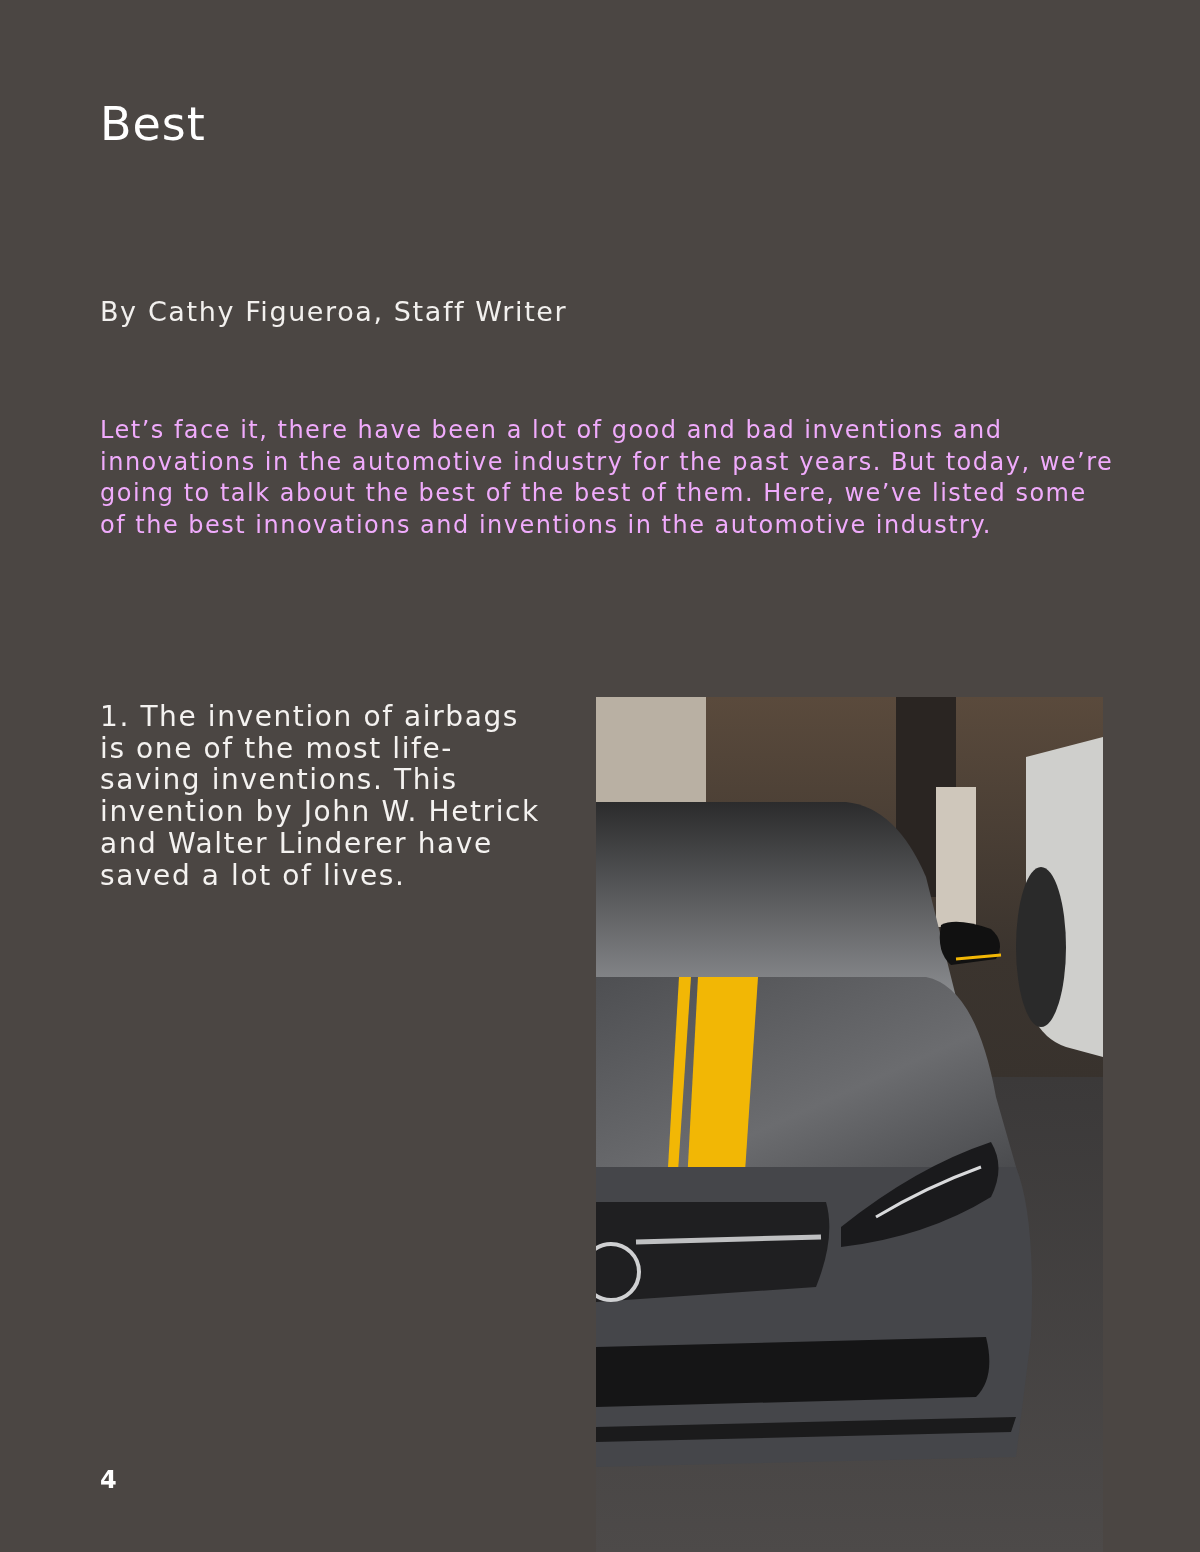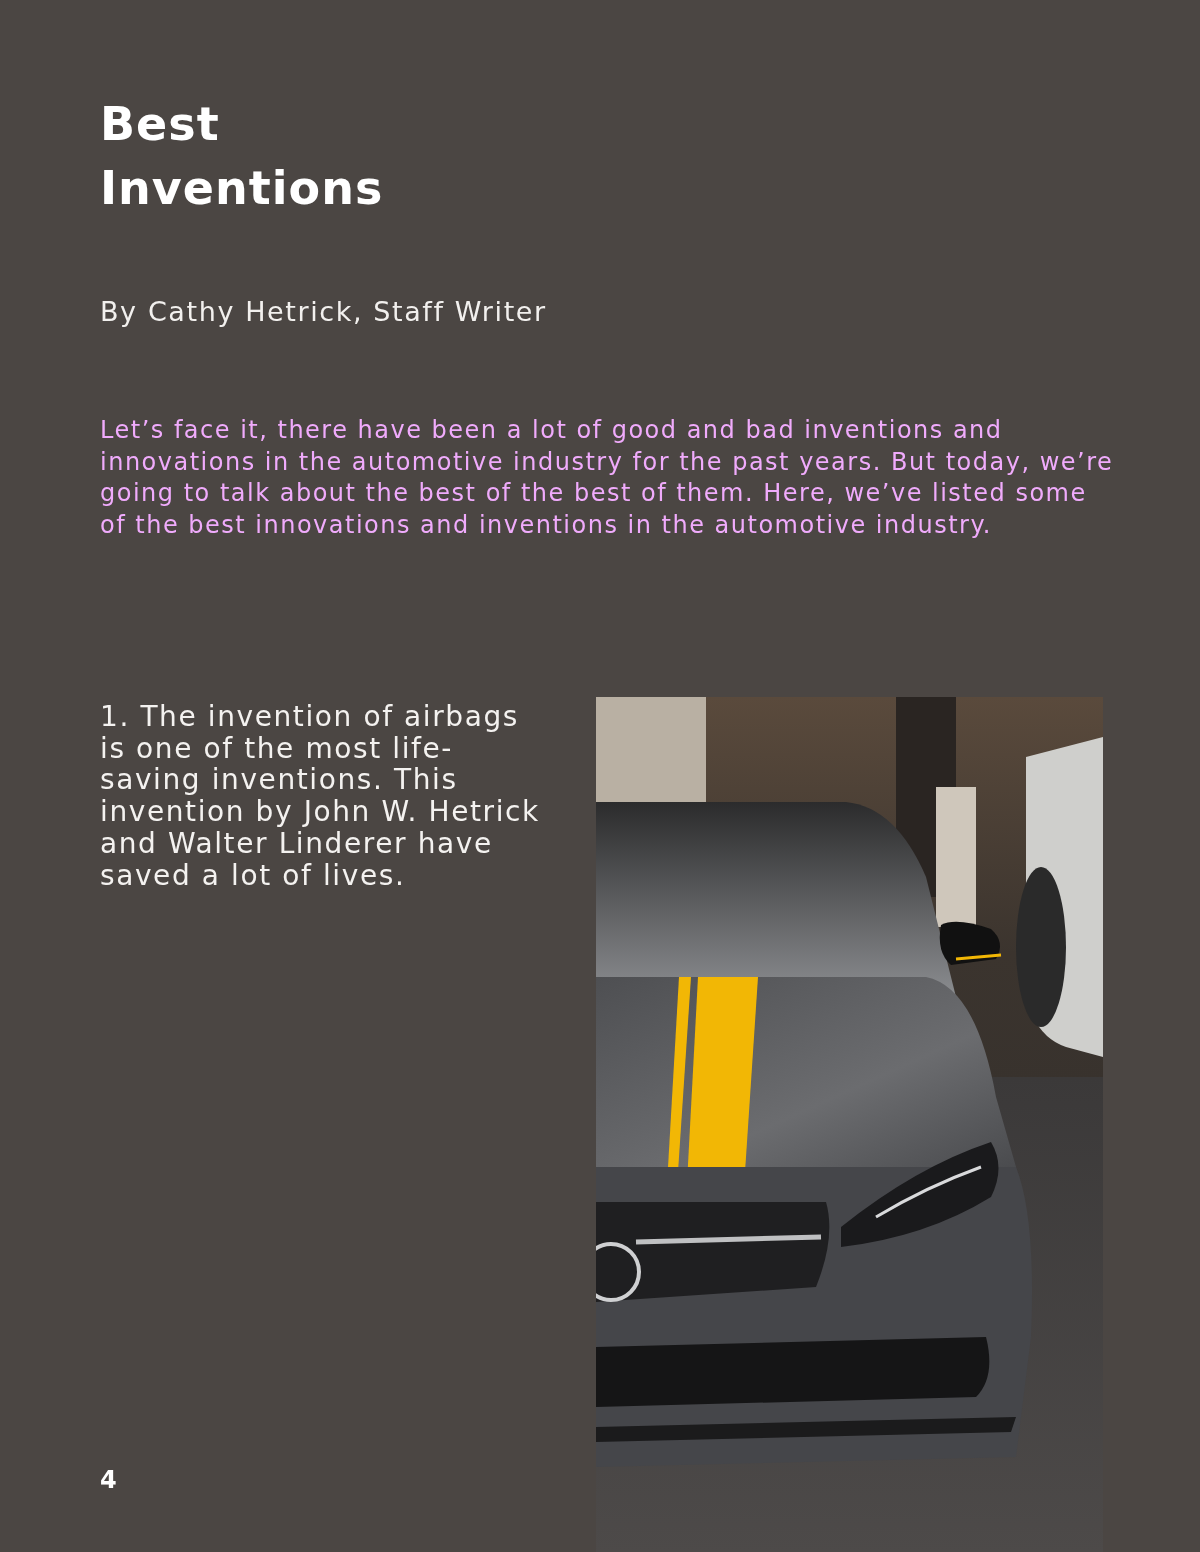--- a/index.html
+++ b/index.html
@@ -13,21 +13,21 @@
       position: relative;
       color: #ffffff;
       font-family: "DejaVu Sans", sans-serif;
     }
     .title {
       position: absolute;
       left: 100px;
       top: 92px;
       width: 500px;
       font-family: "DejaVu Sans", sans-serif;
-      font-weight: bold;
+      font-weight: normal;
       font-size: 46px;
       line-height: 64px;
       letter-spacing: 1px;
       color: #ffffff;
     }
     .title span { display: block; }
     .byline {
       position: absolute;
       left: 100px;
       top: 294px;
@@ -77,24 +77,23 @@
       overflow: hidden;
       background: #3a3634;
     }
     .photo svg { display: block; width: 100%; height: 100%; }
   </style>
 </head>
 <body>
 
 <h1 class="title">
   <span>Best</span>
-  <span>Inventions</span>
 </h1>
 
-<div class="byline">By Cathy Hetrick, Staff Writer</div>
+<div class="byline">By Cathy Figueroa, Staff Writer</div>
 
 <p class="intro">Let’s face it, there have been a lot of good and bad inventions and innovations in the automotive industry for the past years. But today, we’re going to talk about the best of the best of them. Here, we’ve listed some of the best innovations and inventions in the automotive industry.</p>
 
 <div class="list">
   <p>1. The invention of airbags is one of the most life-saving inventions. This invention by John W. Hetrick and Walter Linderer have saved a lot of lives.</p>
 </div>
 
 <div class="photo">
   <svg viewBox="0 0 507 855" preserveAspectRatio="none">
     <defs>

